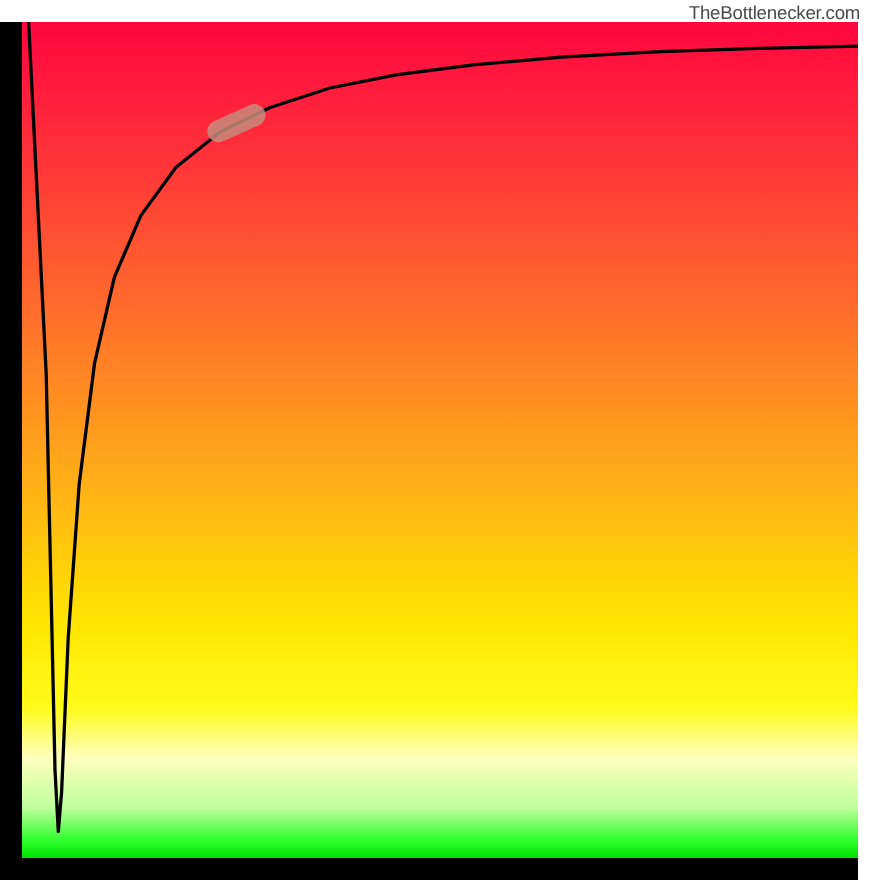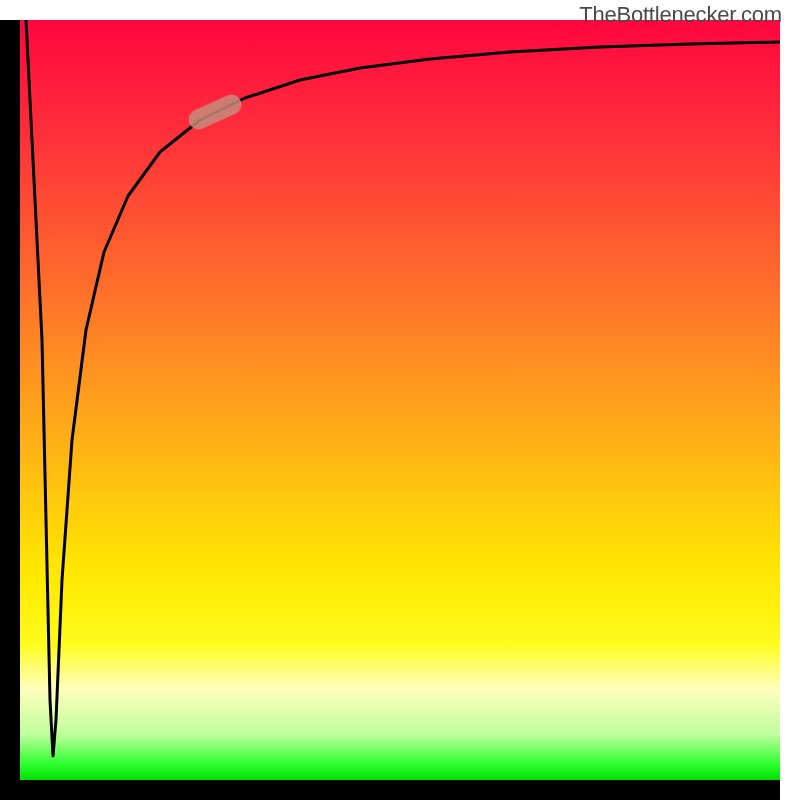--- a/index.html
+++ b/index.html
@@ -73,21 +73,21 @@
     left: 0;
     bottom: 0;
     width: 20px;
     height: 20px;
     background: #000000;
   }
   .attribution {
     position: absolute;
     top: 2px;
     right: 18px;
-    font-size: 22px;
+    font-size: 17px;
     font-weight: 400;
     color: #4a4a4a;
     letter-spacing: -0.2px;
   }
 </style>
 </head>
 <body>
 
 <div class="stage">
 

